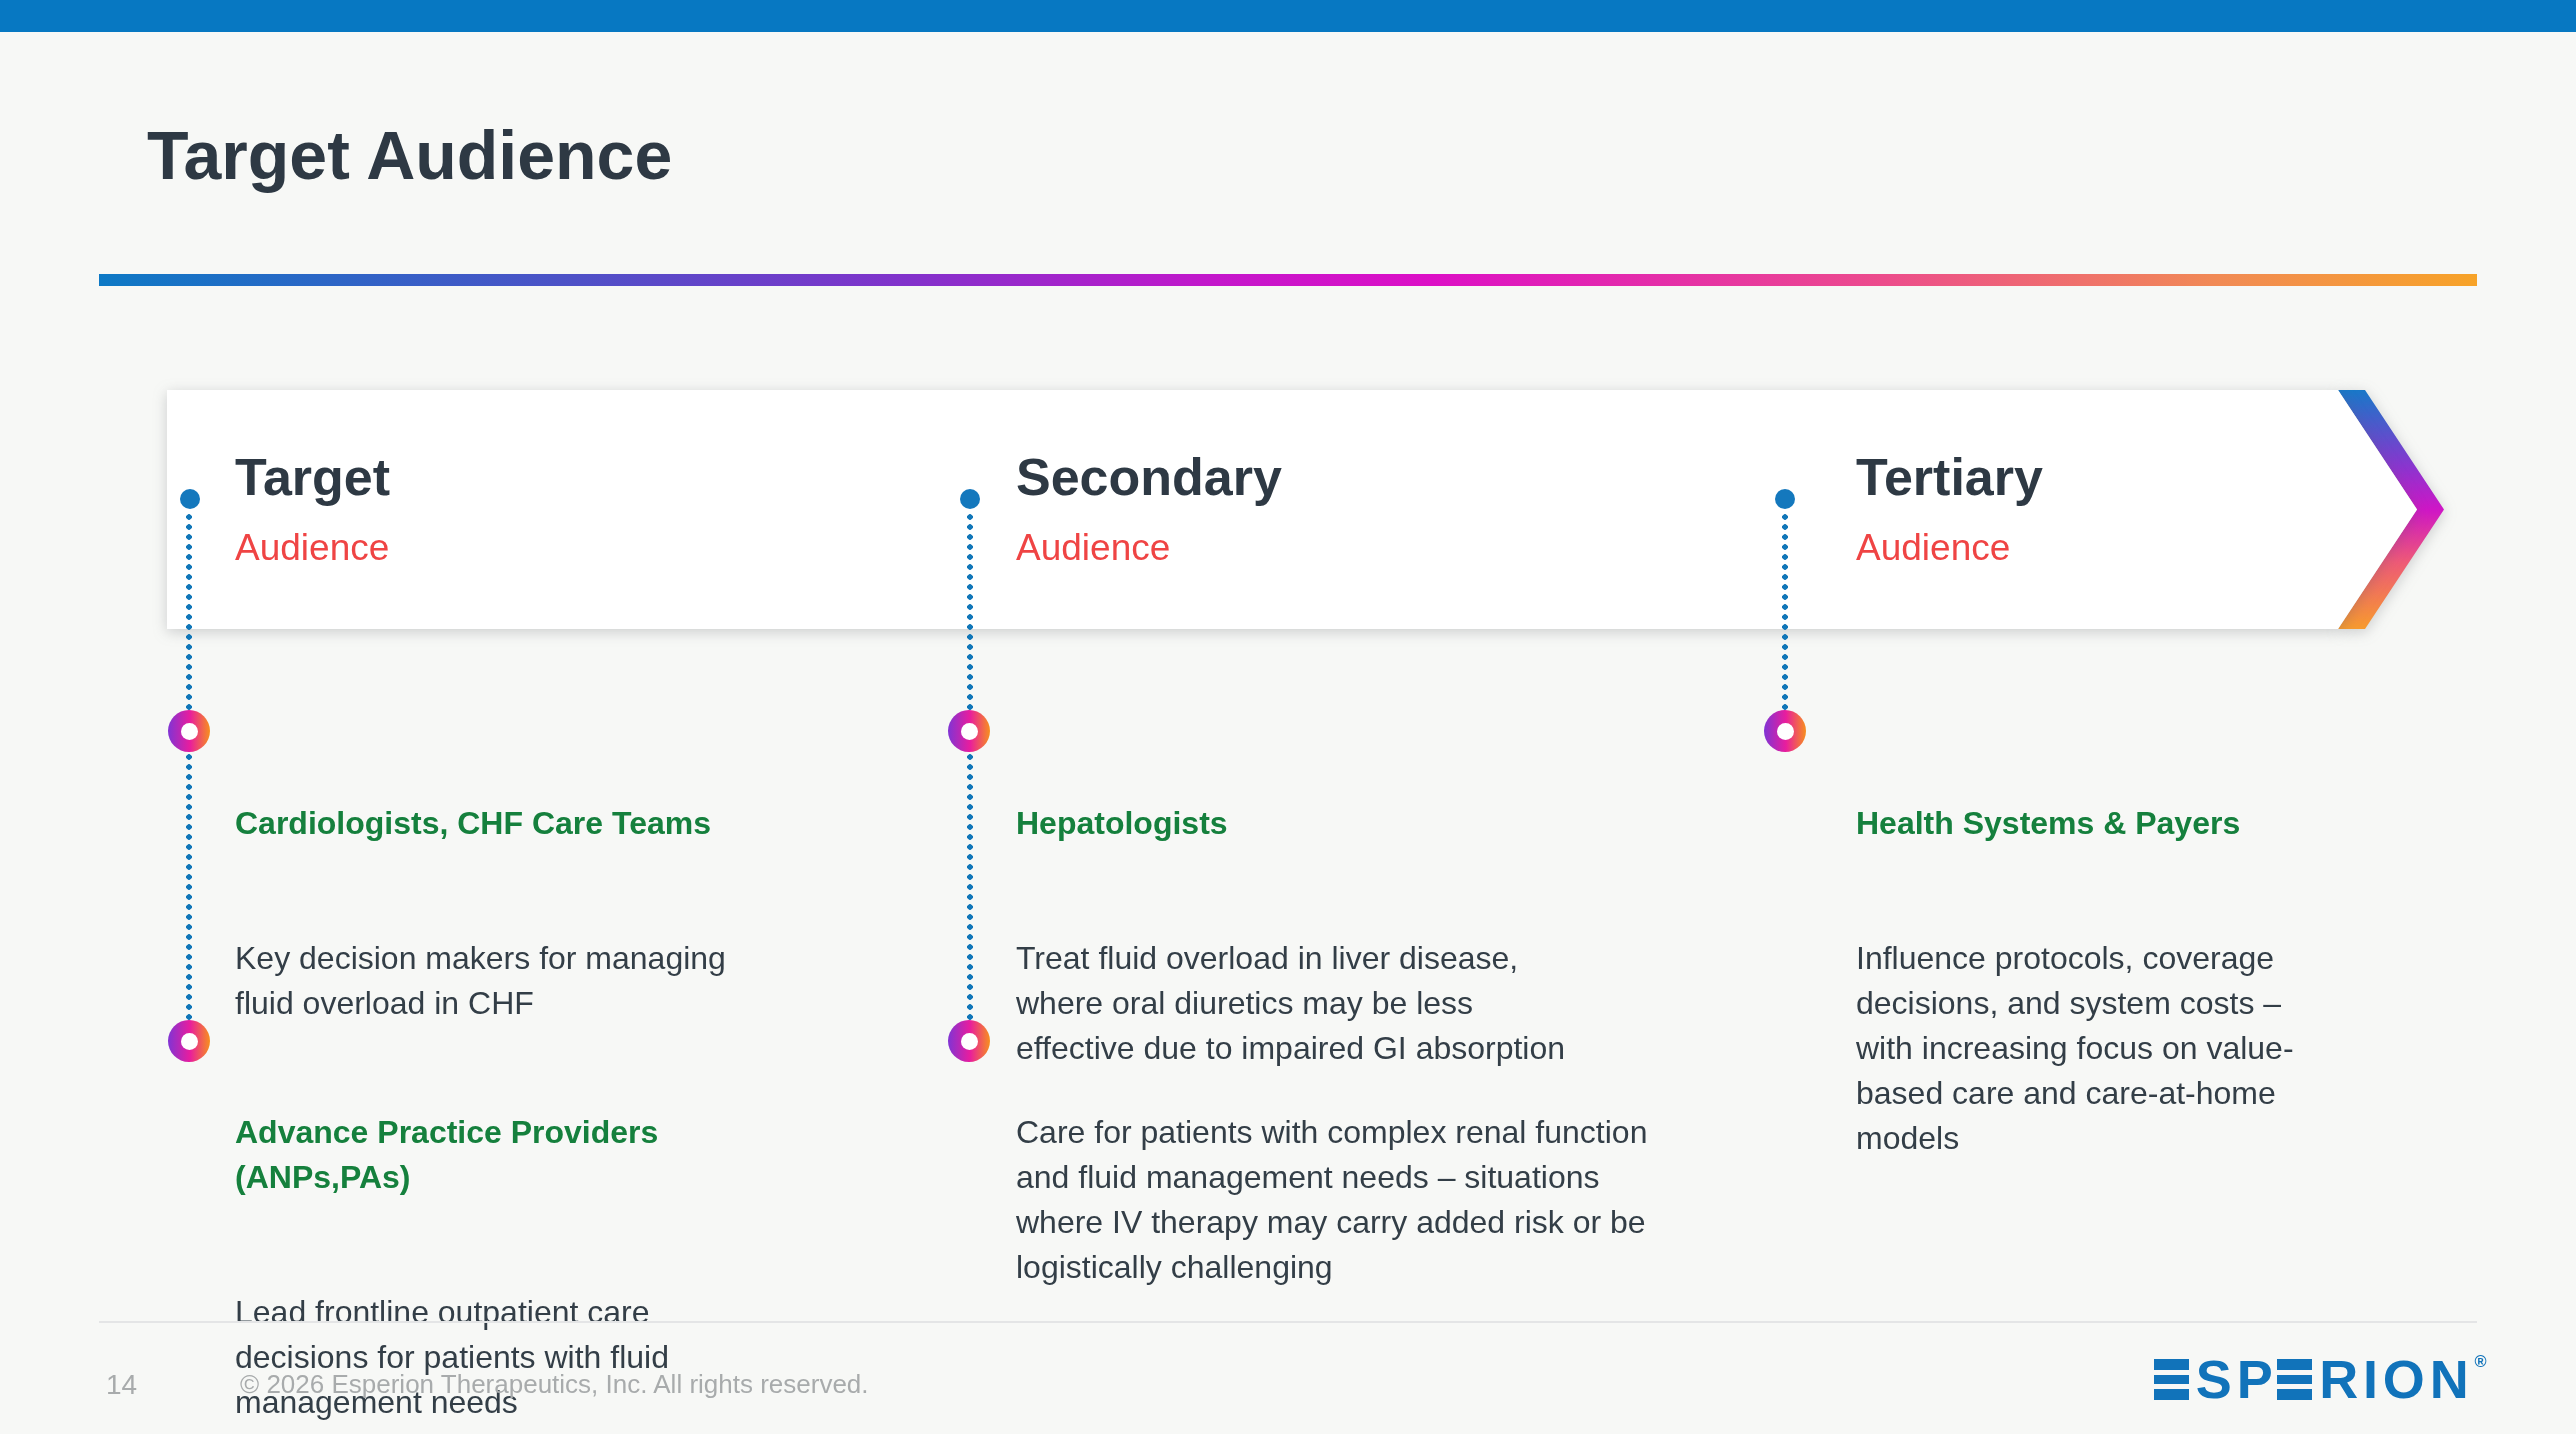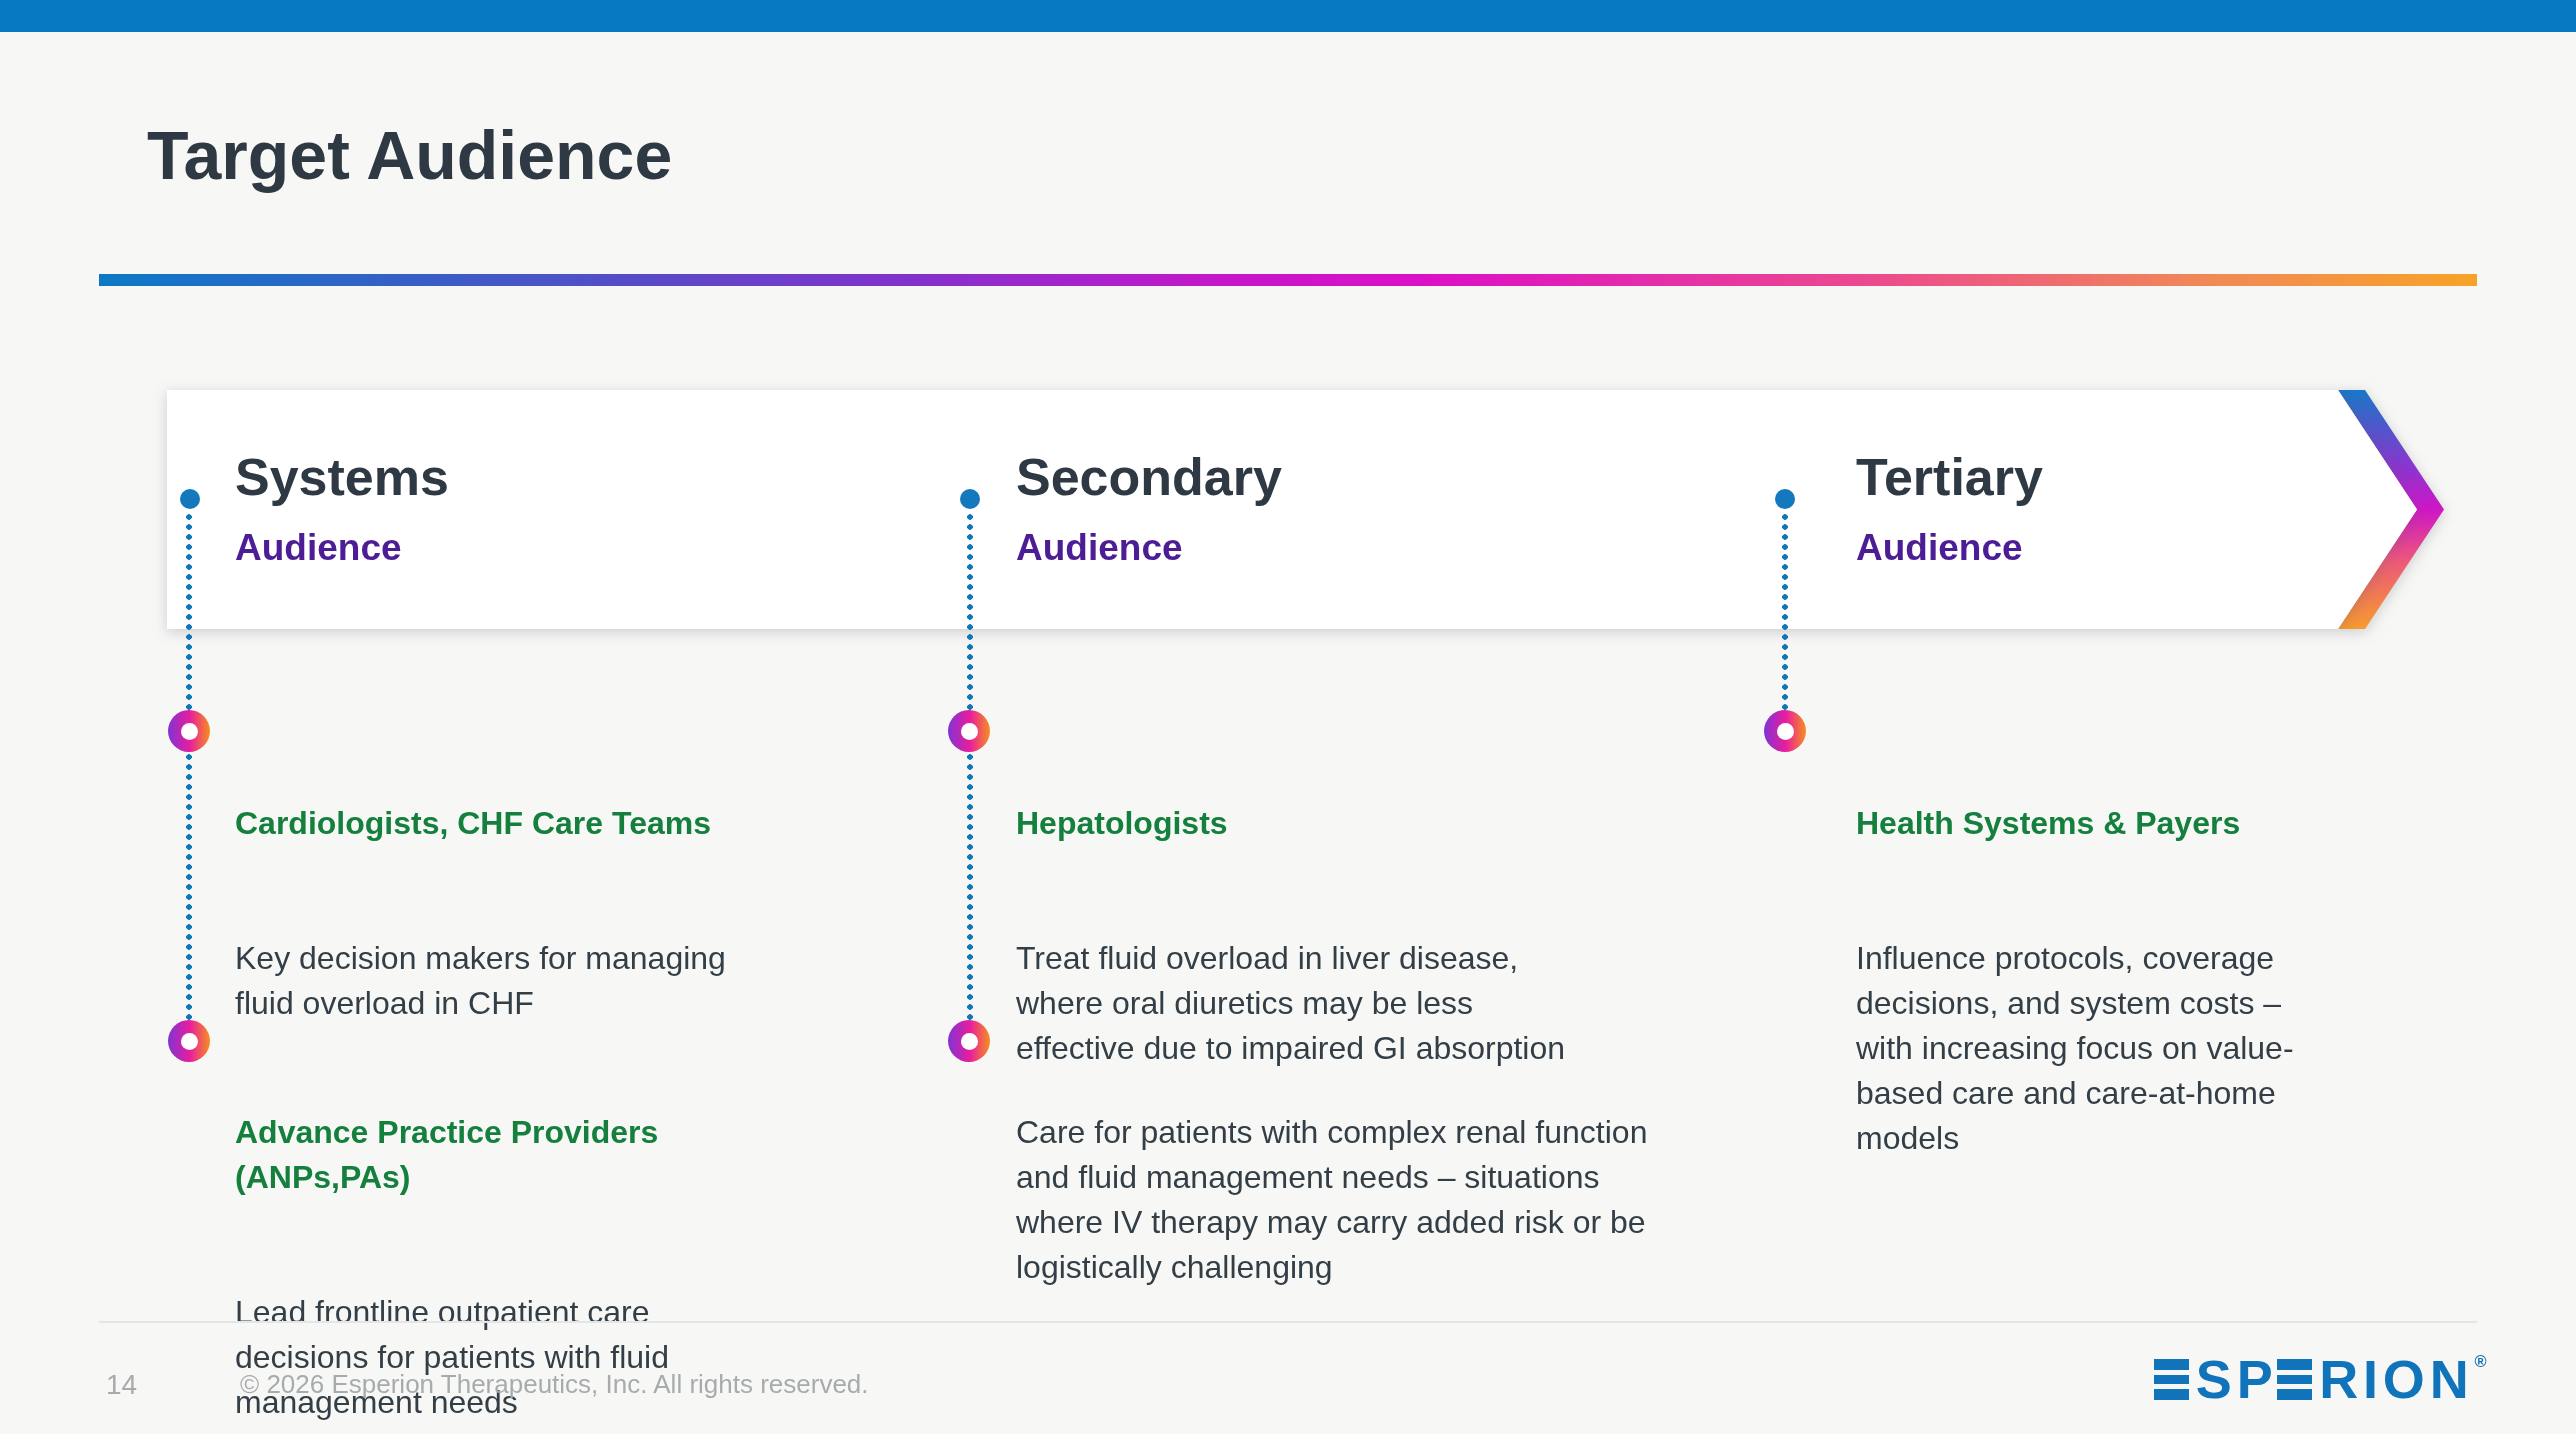--- a/index.html
+++ b/index.html
@@ -16,21 +16,21 @@
     background:linear-gradient(90deg,#0d79c5 0%,#4e51c7 20%,#8232cb 34%,#c417cb 47%,#dc10c6 56%,#ec4c8c 75%,#f18a55 89%,#f7a328 100%);}
   
   .shadow-wrap{filter:drop-shadow(0 3.9px 6.8px rgba(90,95,100,0.28));}
   .card{left:147px;top:390px;width:2250px;height:239px;background:#ffffff;
     clip-path:polygon(0 0,calc(100% - 79px) 0,100% 50%,calc(100% - 79px) 100%,0 100%);}
   .chevband{left:2318px;top:390px;width:108px;height:239px;
     clip-path:polygon(0 0,27px 0,106px 50%,27px 100%,0 100%,79px 50%);
     background:linear-gradient(180deg,#1878c8 0%,#8a35cf 32%,#cf16c6 50%,#ee5a77 72%,#f79b2e 100%);}
   
   .tier{font-size:52px;font-weight:700;color:#2e3944;line-height:58px;}
-  .tiersub{font-size:37px;font-weight:700;color:#4c1d95;line-height:42px;}
+  .tiersub{font-size:37px;font-weight:400;color:#ef4444;line-height:42px;}
   .t0{left:235px;} .t1{left:1016px;} .t2{left:1856px;}
   .tier.row{top:448px;} .tiersub.row{top:527px;}
   
   .dot{width:20px;height:20px;border-radius:50%;background:#1478bd;}
   .dline{width:5.8px;background-image:radial-gradient(circle,#1076b8 2.5px,rgba(16,118,184,0) 3px);
     background-size:5.8px 10px;background-repeat:repeat-y;}
   .ring{width:42px;height:42px;border-radius:50%;
     background:linear-gradient(90deg,#8034d4 0%,#e81d9e 52%,#f78f1e 100%);}
   .ring::after{content:"";position:absolute;left:12.6px;top:12.6px;width:17.4px;height:17.4px;
     border-radius:50%;background:#ffffff;}
@@ -58,21 +58,21 @@
   <div class="abs rule"></div>
 
   <div class="shadow-wrap">
     <div class="abs chevband"></div>
   </div>
 
   <div class="shadow-wrap">
     <div class="abs card"></div>
   </div>
 
-  <div class="abs tier row t0">Systems</div>
+  <div class="abs tier row t0">Target</div>
   <div class="abs tiersub row t0">Audience</div>
   <div class="abs tier row t1">Secondary</div>
   <div class="abs tiersub row t1">Audience</div>
   <div class="abs tier row t2">Tertiary</div>
   <div class="abs tiersub row t2">Audience</div>
 
   <div class="abs dline" style="left:186px;top:512px;height:529px;"></div>
   <div class="abs dline" style="left:967px;top:512px;height:529px;"></div>
   <div class="abs dline" style="left:1782px;top:512px;height:219px;"></div>
 

